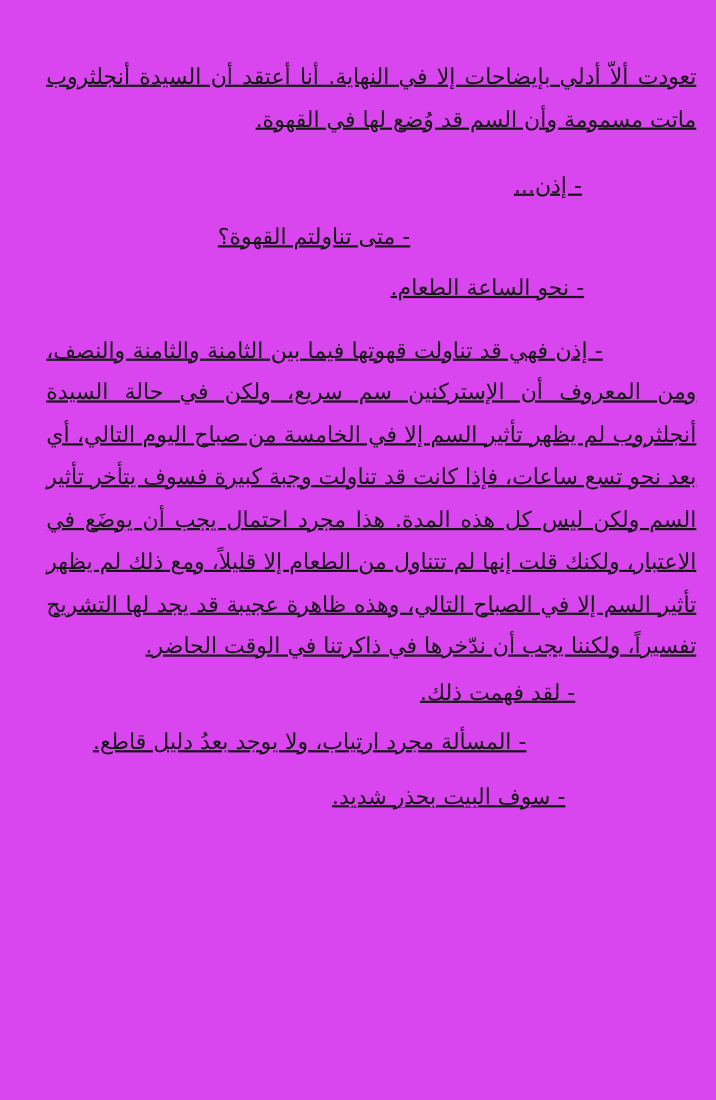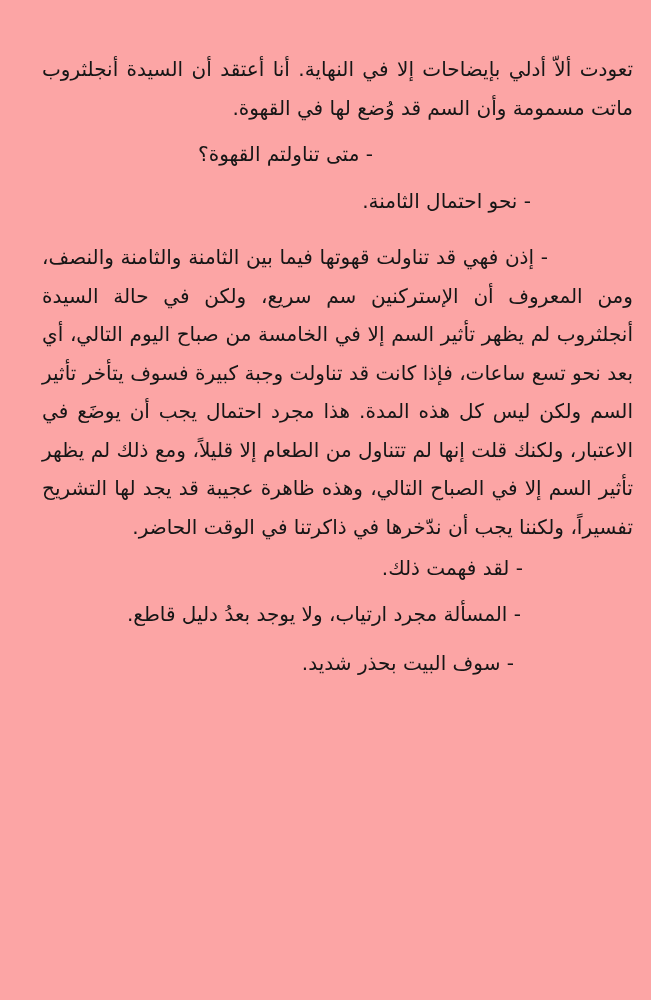--- a/index.html
+++ b/index.html
@@ -5,60 +5,62 @@
   html, body {
     margin: 0;
     padding: 0;
     background: #ffffff;
   }
   .page {
     position: relative;
     width: 651px;
     height: 1000px;
     box-sizing: border-box;
-    background: #fca5a5;
+    background: #d946ef;
     color: #161616;
     direction: rtl;
     padding: 50px 18px 0 42px;
     font-family: "DejaVu Sans", sans-serif;
     font-size: 20px;
     line-height: 38.5px;
     overflow: hidden;
+    text-decoration: underline;
   }
   .para {
     margin: 0;
     text-align: justify;
     text-justify: inter-word;
   }
   .para.cont-indent0 { text-indent: 0; }
   .para.indent-85 { text-indent: 85px; margin-top: 18px; }
   .para.indent-45 { text-indent: 45px; margin-top: 3px; }
   .dlg {
     margin: 0;
     text-align: right;
     white-space: nowrap;
   }
   .dlg-1 { margin: 22px 104px 0 0; }
   .dlg-2 { margin: 8px 104px 0 0; text-align: center; }
   .dlg-3 { margin: 8px 102px 0 0; }
   .dlg-4 { margin: 3px 110px 0 0; }
-  .dlg-5 { margin: 7px 112px 0 0; }
+  .dlg-5 { margin: 7px 112px 0 0; text-align: center; }
   .dlg-6 { margin: 11px 119px 0 0; }
 </style>
 </head>
 <body>
 
 <div class="page">
 
   <p class="para cont-indent0">تعودت ألاّ أدلي بإيضاحات إلا في النهاية. أنا أعتقد أن السيدة أنجلثروب ماتت مسمومة وأن السم قد وُضع لها في القهوة.</p>
 
+  <p class="dlg dlg-1">- إذن...</p>
 
   <p class="dlg dlg-2">- متى تناولتم القهوة؟</p>
 
-  <p class="dlg dlg-3">- نحو احتمال الثامنة.</p>
+  <p class="dlg dlg-3">- نحو الساعة الطعام.</p>
 
   <p class="para indent-85">- إذن فهي قد تناولت قهوتها فيما بين الثامنة والثامنة والنصف، ومن المعروف أن الإستركنين سم سريع، ولكن في حالة السيدة أنجلثروب لم يظهر تأثير السم إلا في الخامسة من صباح اليوم التالي، أي بعد نحو تسع ساعات، فإذا كانت قد تناولت وجبة كبيرة فسوف يتأخر تأثير السم ولكن ليس كل هذه المدة. هذا مجرد احتمال يجب أن يوضَع في الاعتبار، ولكنك قلت إنها لم تتناول من الطعام إلا قليلاً، ومع ذلك لم يظهر تأثير السم إلا في الصباح التالي، وهذه ظاهرة عجيبة قد يجد لها التشريح تفسيراً، ولكننا يجب أن ندّخرها في ذاكرتنا في الوقت الحاضر.</p>
 
 
   <p class="dlg dlg-4">- لقد فهمت ذلك.</p>
 
   <p class="dlg dlg-5">- المسألة مجرد ارتياب، ولا يوجد بعدُ دليل قاطع.</p>
 
   <p class="dlg dlg-6">- سوف البيت بحذر شديد.</p>
 

